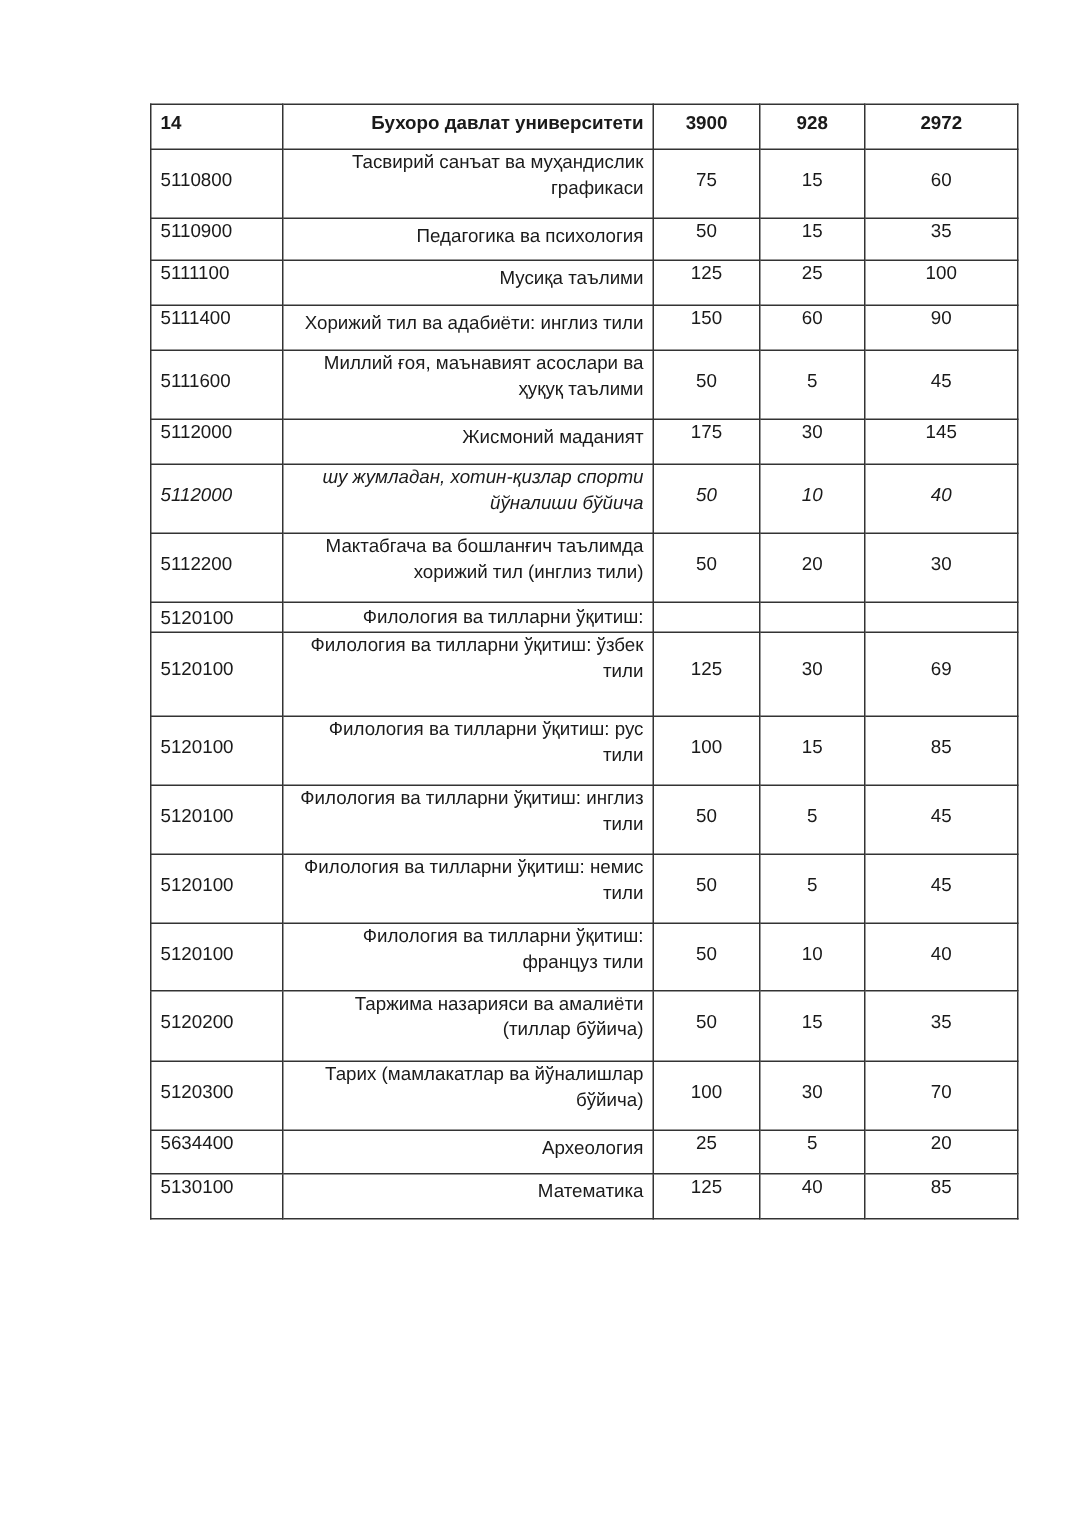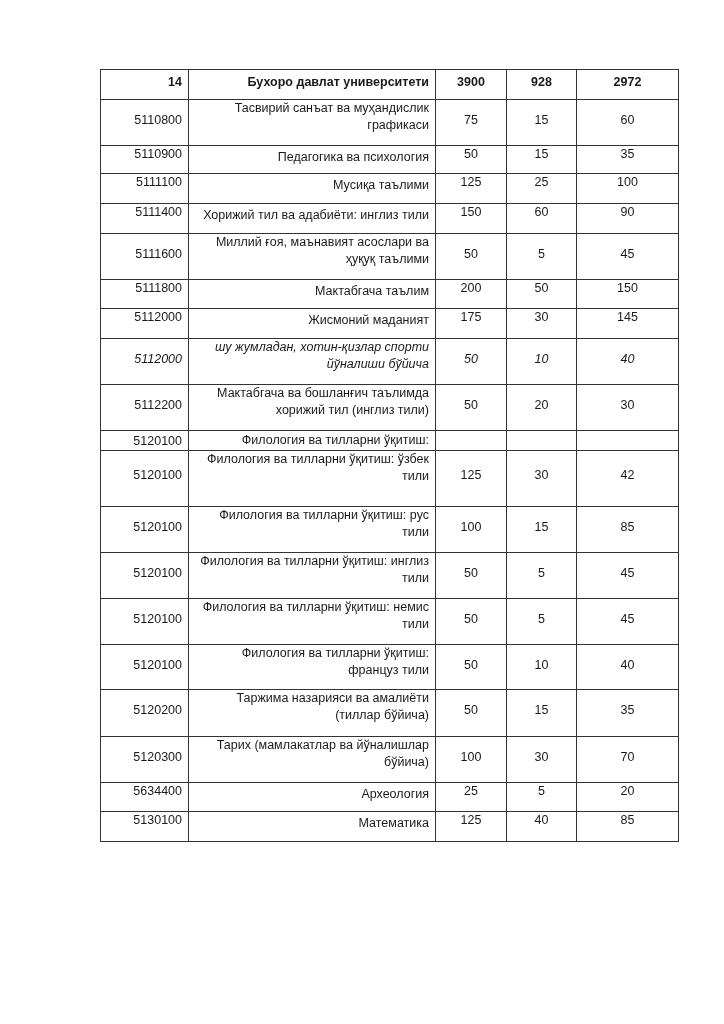--- a/index.html
+++ b/index.html
@@ -12,21 +12,21 @@
     border-collapse: collapse; table-layout: fixed;
     width: 578px;
     font-size: 12.5px;
   }
   table.doc td {
     border: 1.5px solid #333;
     padding: 0 6px;
     vertical-align: top;
     line-height: 17px;
   }
-  td.code { text-align: right; padding-top: 7px; }
+  td.code { text-align: left; padding-top: 7px; }
   td.name { text-align: right; padding-top: 3px; }
   td.num { text-align: center; padding-top: 7px; }
   tr.single td.name { padding-top: 3px; }
   tr.double td.code, tr.double td.num { padding-top: 12px; }
   tr.head td { font-weight: bold; padding-top: 4px; }
   tr.italic td { font-style: italic; }
 </style>
 </head>
 <body>
 
@@ -75,27 +75,20 @@
       <td class="num">60</td>
       <td class="num">90</td>
     </tr>
     <tr class="double" style="height:46px">
       <td class="code">5111600</td>
       <td class="name">Миллий ғоя, маънавият асослари ва ҳуқуқ таълими</td>
       <td class="num">50</td>
       <td class="num">5</td>
       <td class="num">45</td>
     </tr>
-    <tr class="single" style="height:29px">
-      <td class="code">5111800</td>
-      <td class="name">Мактабгача таълим</td>
-      <td class="num">200</td>
-      <td class="num">50</td>
-      <td class="num">150</td>
-    </tr>
     <tr class="single" style="height:30px">
       <td class="code">5112000</td>
       <td class="name">Жисмоний маданият</td>
       <td class="num">175</td>
       <td class="num">30</td>
       <td class="num">145</td>
     </tr>
     <tr class="double italic" style="height:46px">
       <td class="code">5112000</td>
       <td class="name">шу жумладан, хотин-қизлар спорти йўналиши бўйича</td>
@@ -115,21 +108,21 @@
       <td class="name" style="padding-top:1px">Филология ва тилларни ўқитиш:</td>
       <td class="num"></td>
       <td class="num"></td>
       <td class="num"></td>
     </tr>
     <tr class="double" style="height:56px">
       <td class="code" style="padding-top:16px">5120100</td>
       <td class="name">Филология ва тилларни ўқитиш: ўзбек тили</td>
       <td class="num" style="padding-top:16px">125</td>
       <td class="num" style="padding-top:16px">30</td>
-      <td class="num" style="padding-top:16px">42</td>
+      <td class="num" style="padding-top:16px">69</td>
     </tr>
     <tr class="double" style="height:46px">
       <td class="code">5120100</td>
       <td class="name">Филология ва тилларни ўқитиш: рус тили</td>
       <td class="num">100</td>
       <td class="num">15</td>
       <td class="num">85</td>
     </tr>
     <tr class="double" style="height:46px">
       <td class="code">5120100</td>

